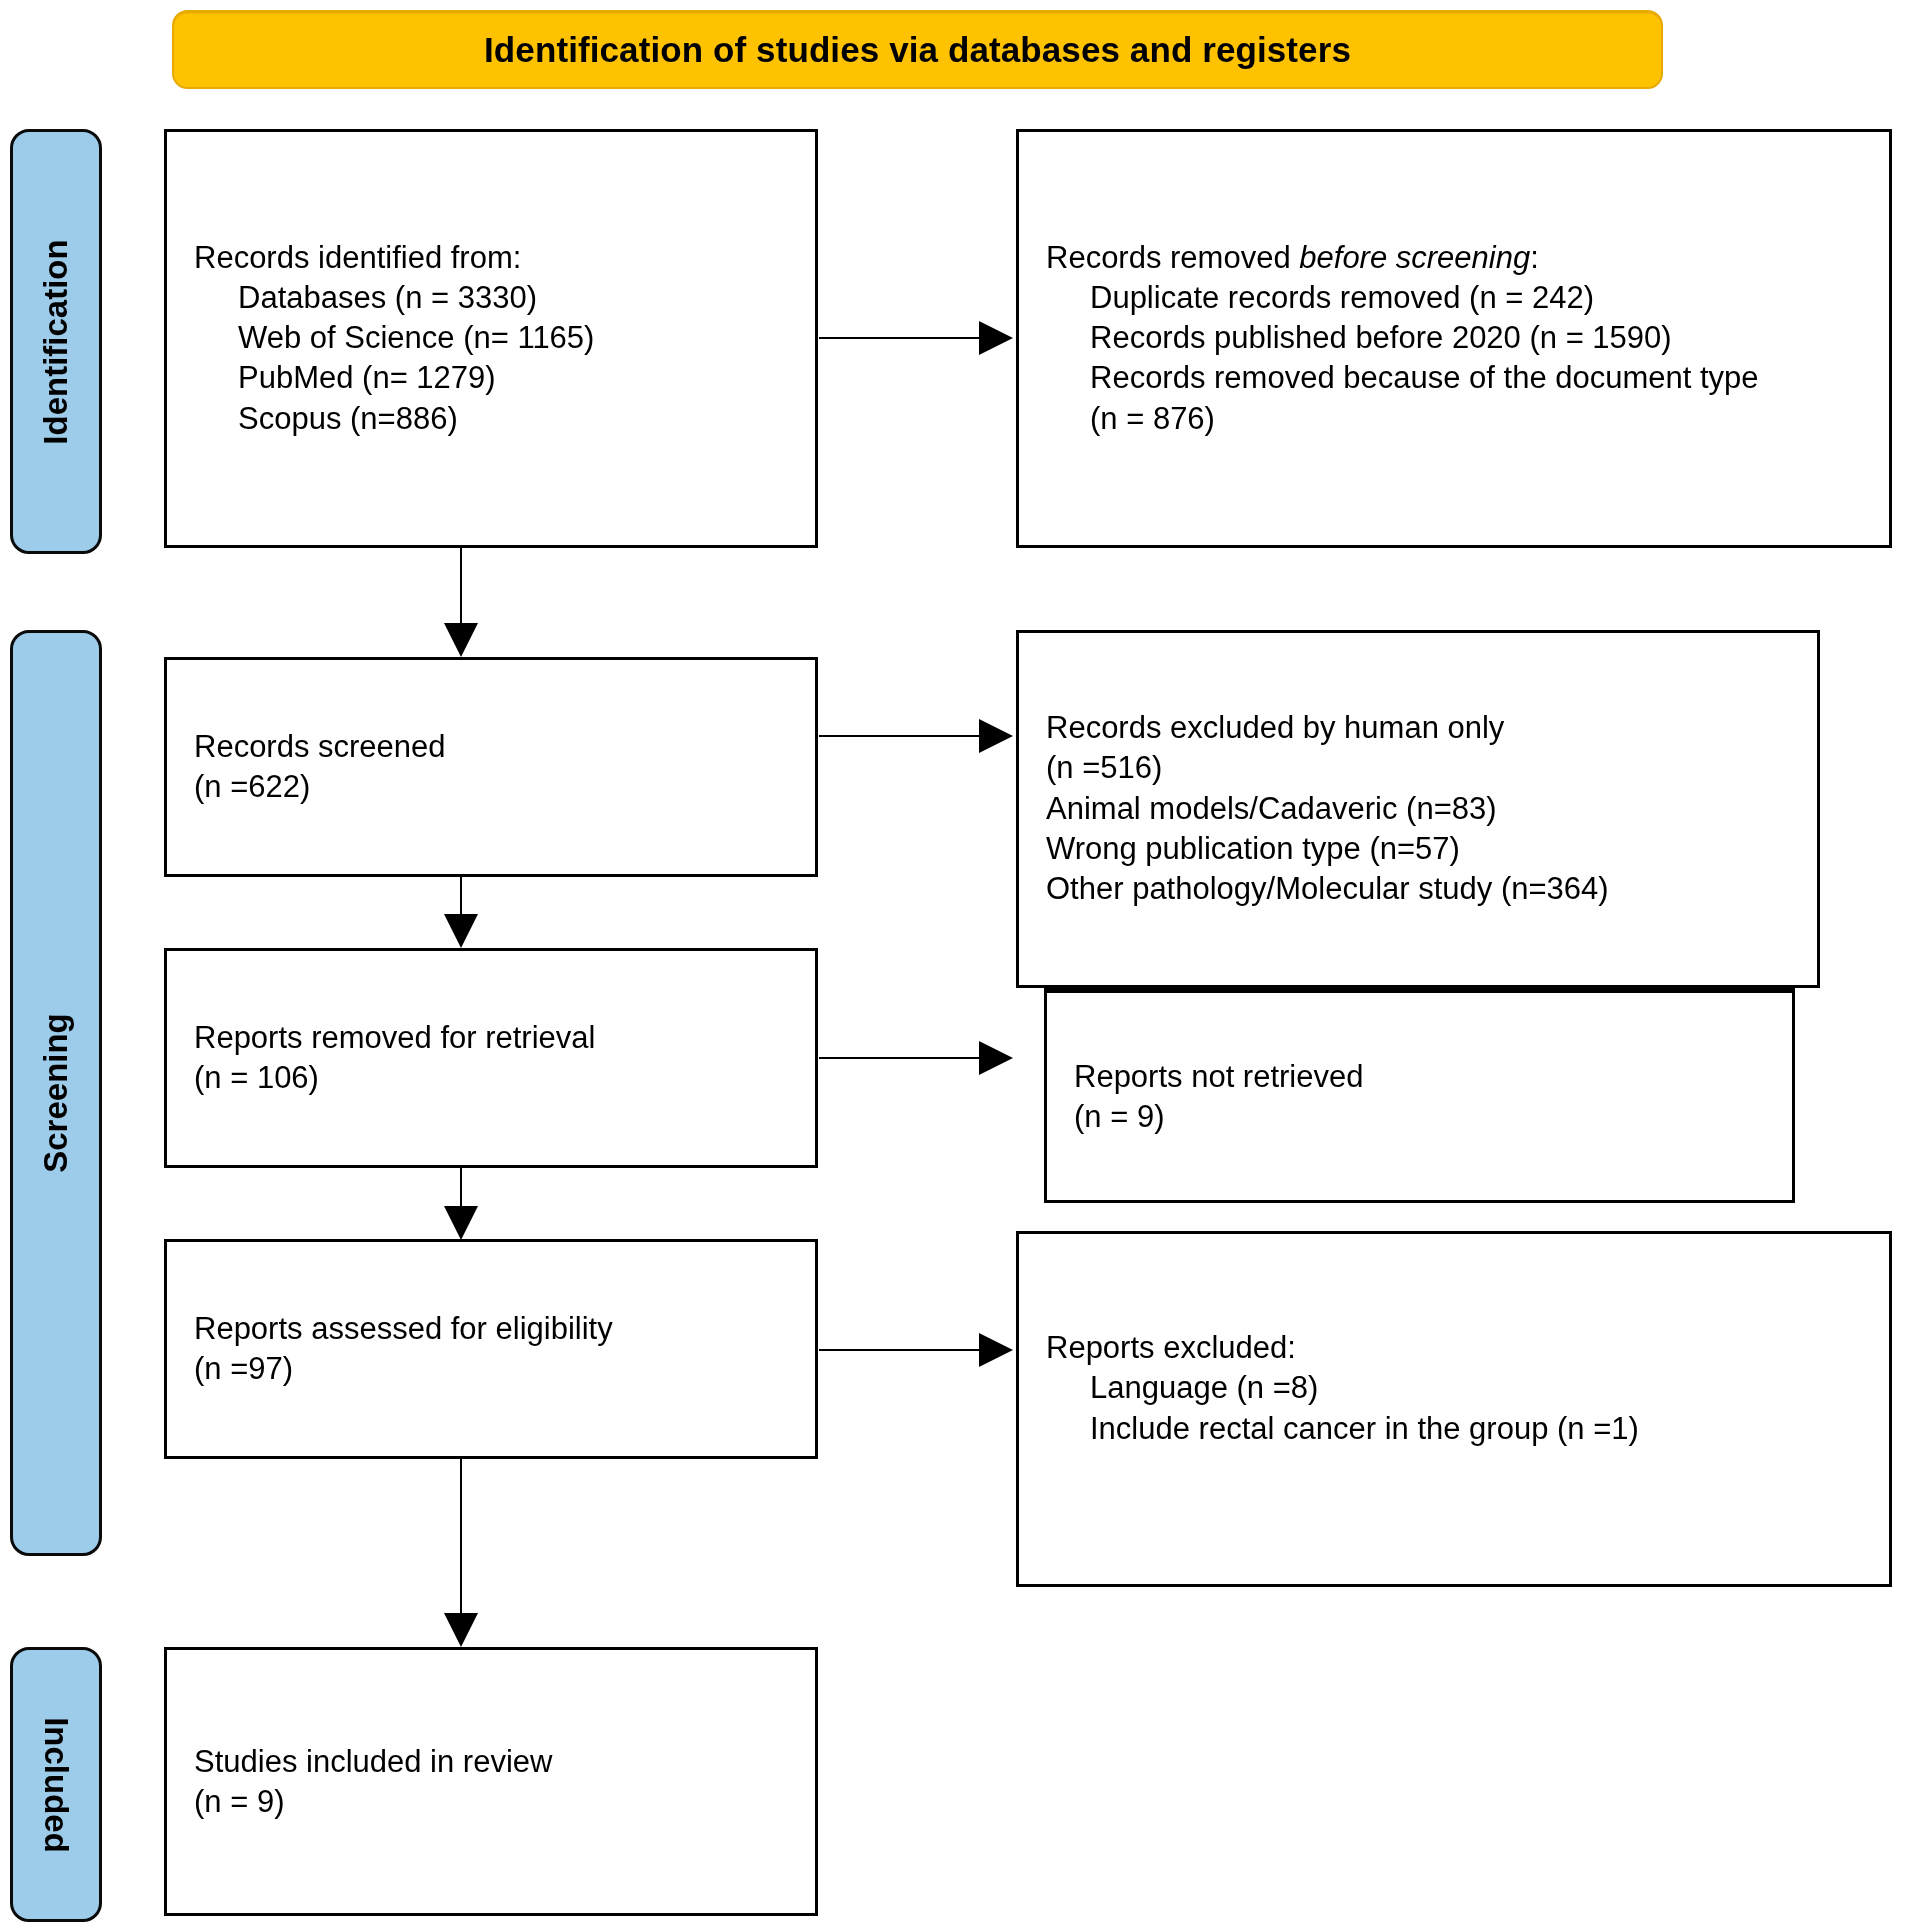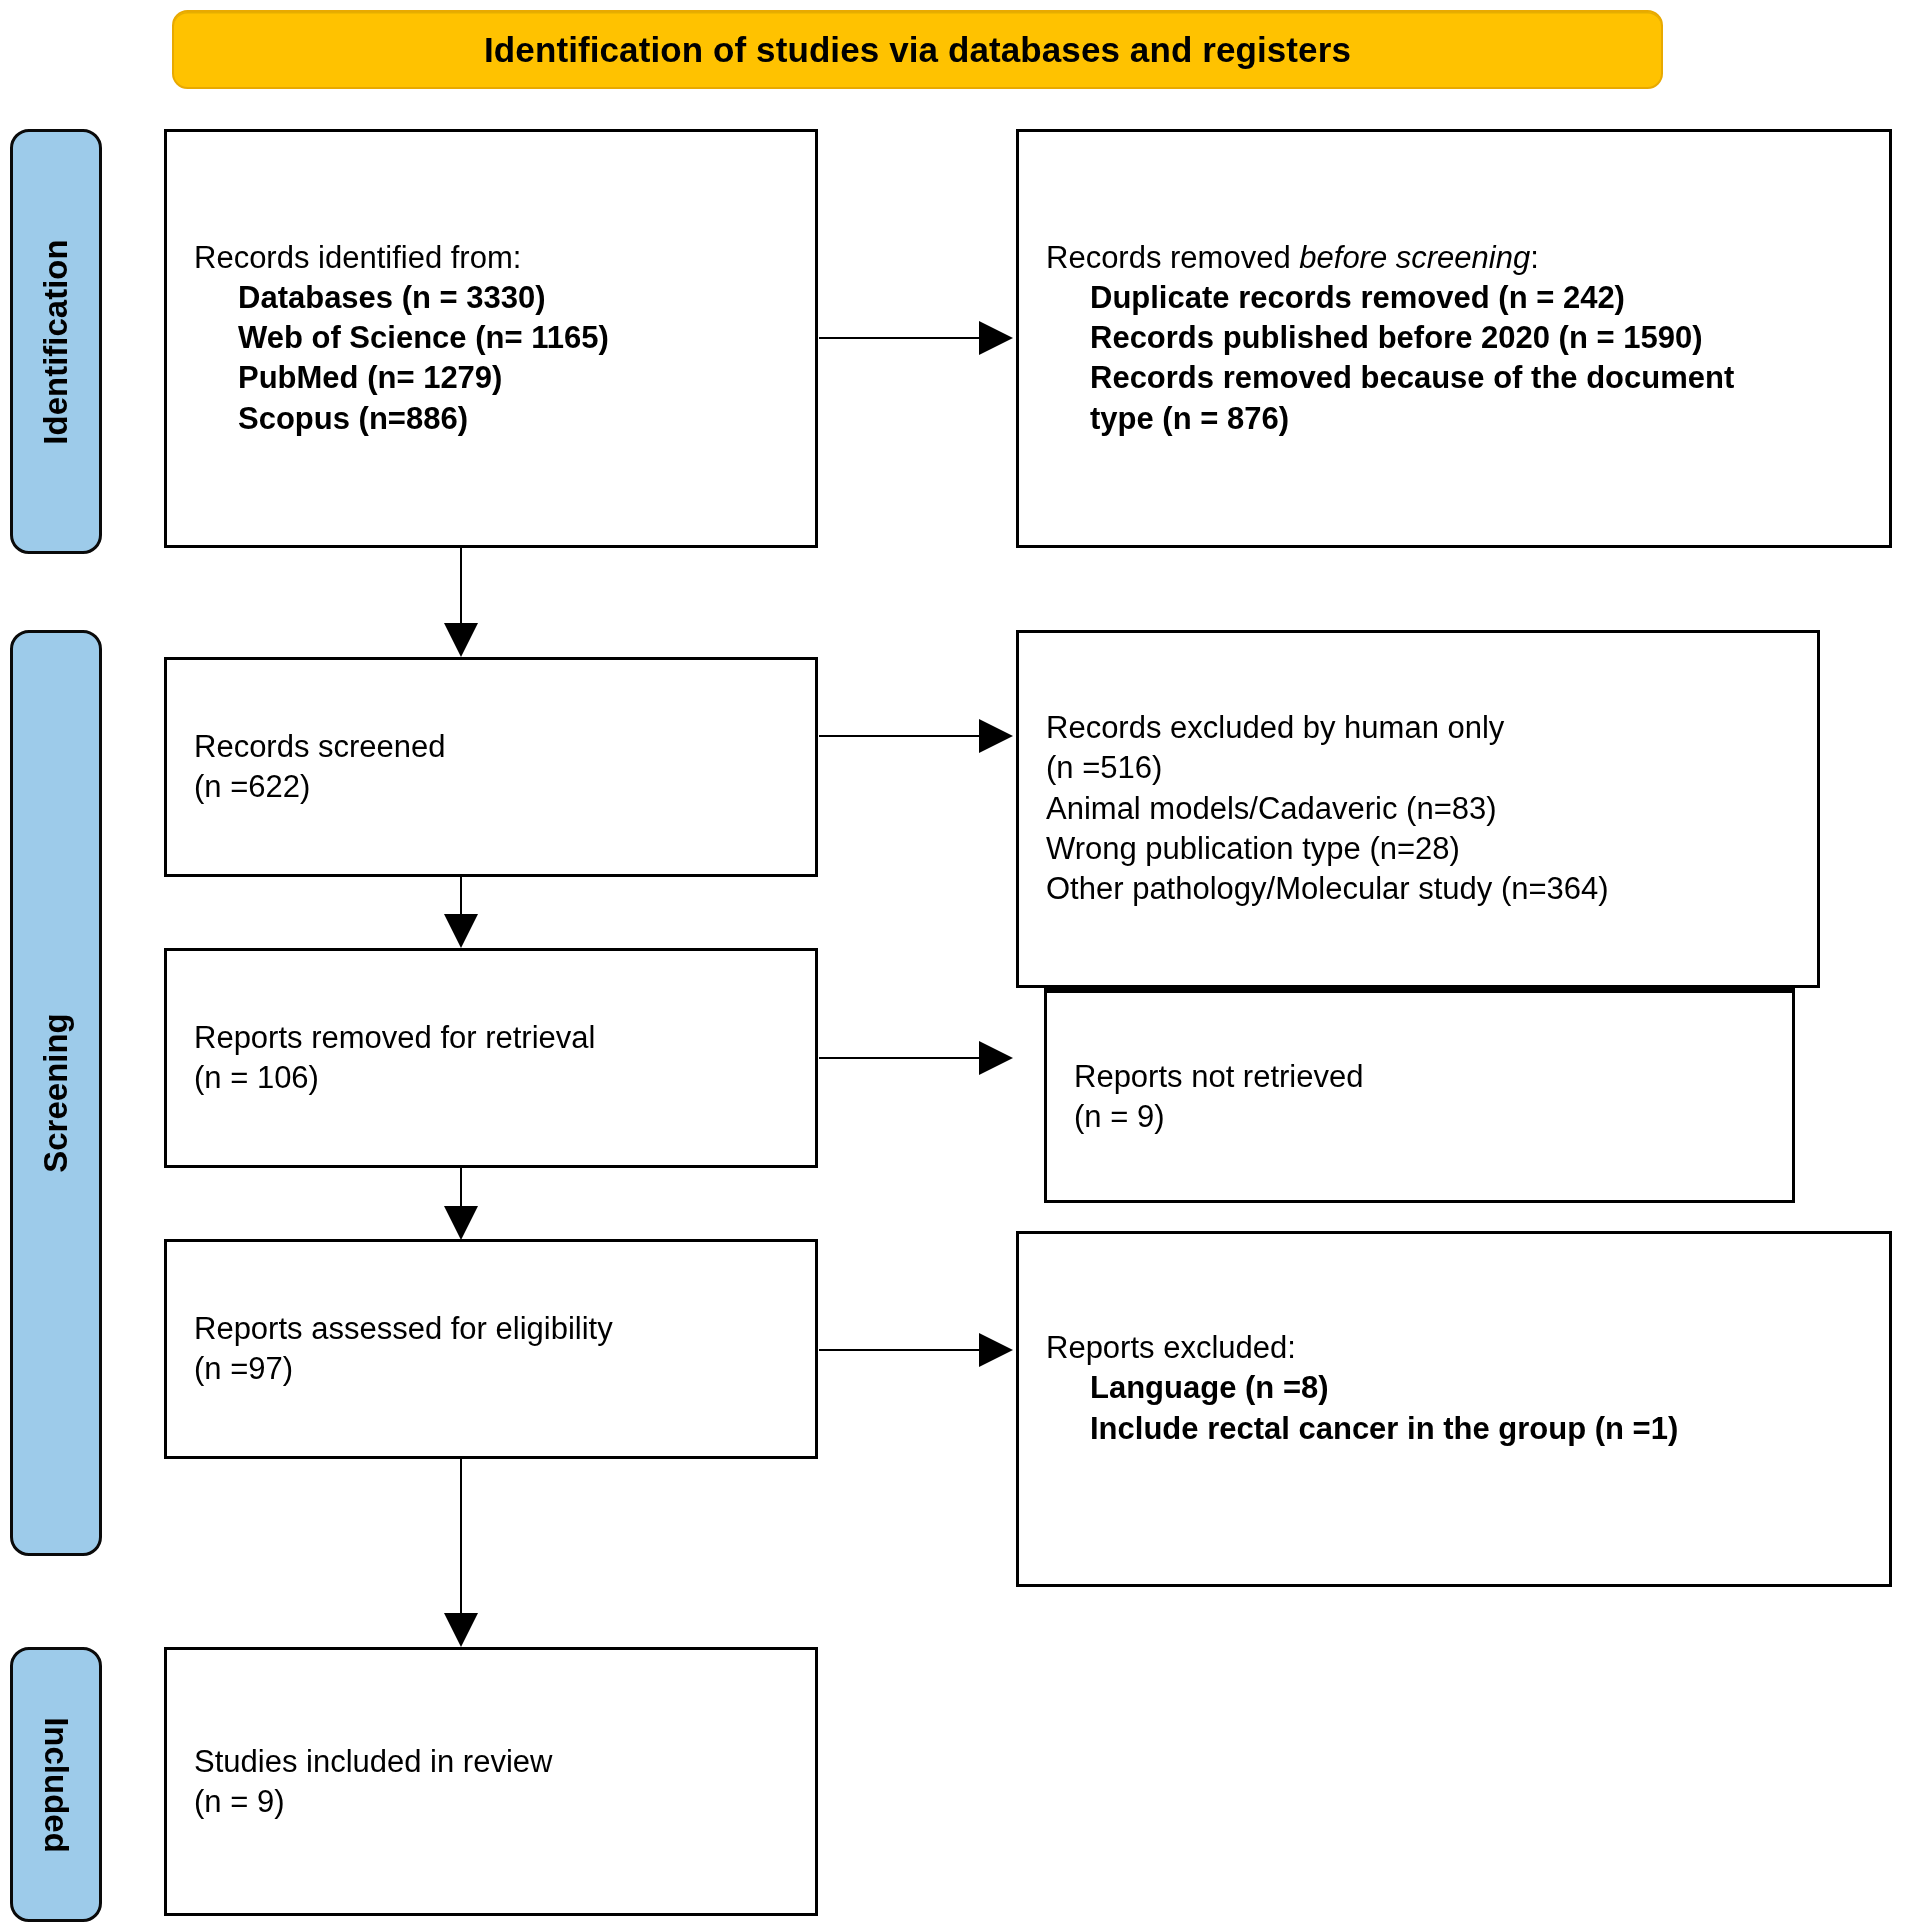--- a/index.html
+++ b/index.html
@@ -24,21 +24,21 @@
   #phase-identification{top:129px;height:419px;}
   #phase-screening{top:630px;height:920px;}
   #phase-included{top:1647px;height:269px;}
 
   
   .box{position:absolute;background:#fff;border:3.2px solid #000;box-sizing:border-box;}
   .box-inner{position:absolute;left:27px;right:18px;top:50%;
              transform:translateY(-50%);}
   .line{font-size:31px;line-height:1.30;white-space:nowrap;}
   .line.wrap{white-space:normal;}
-  .indent{padding-left:44px;font-weight:bold;}
+  .indent{padding-left:44px;}
   .ital{font-style:italic;}
 
   #box-identified{left:164px;top:129px;width:654px;height:419px;}
   #box-removed{left:1016px;top:129px;width:876px;height:419px;}
   #box-screened{left:164px;top:657px;width:654px;height:220px;}
   #box-excluded{left:1016px;top:630px;width:804px;height:358px;}
   #box-sought{left:164px;top:948px;width:654px;height:220px;}
   #box-notretrieved{left:1044px;top:985px;width:751px;height:218px;
                     border-top-width:8.7px;}
   #box-assessed{left:164px;top:1239px;width:654px;height:220px;}
@@ -108,21 +108,21 @@
       <div class="line">Records screened</div>
       <div class="line">(n =622)</div>
     </div>
   </div>
 
   <div class="box" id="box-excluded">
     <div class="box-inner">
       <div class="line">Records excluded by human only</div>
       <div class="line">(n =516)</div>
       <div class="line">Animal models/Cadaveric (n=83)</div>
-      <div class="line">Wrong publication type (n=28)</div>
+      <div class="line">Wrong publication type (n=57)</div>
       <div class="line">Other pathology/Molecular study (n=364)</div>
     </div>
   </div>
 
   <div class="box" id="box-sought">
     <div class="box-inner">
       <div class="line">Reports removed for retrieval</div>
       <div class="line">(n = 106)</div>
     </div>
   </div>

